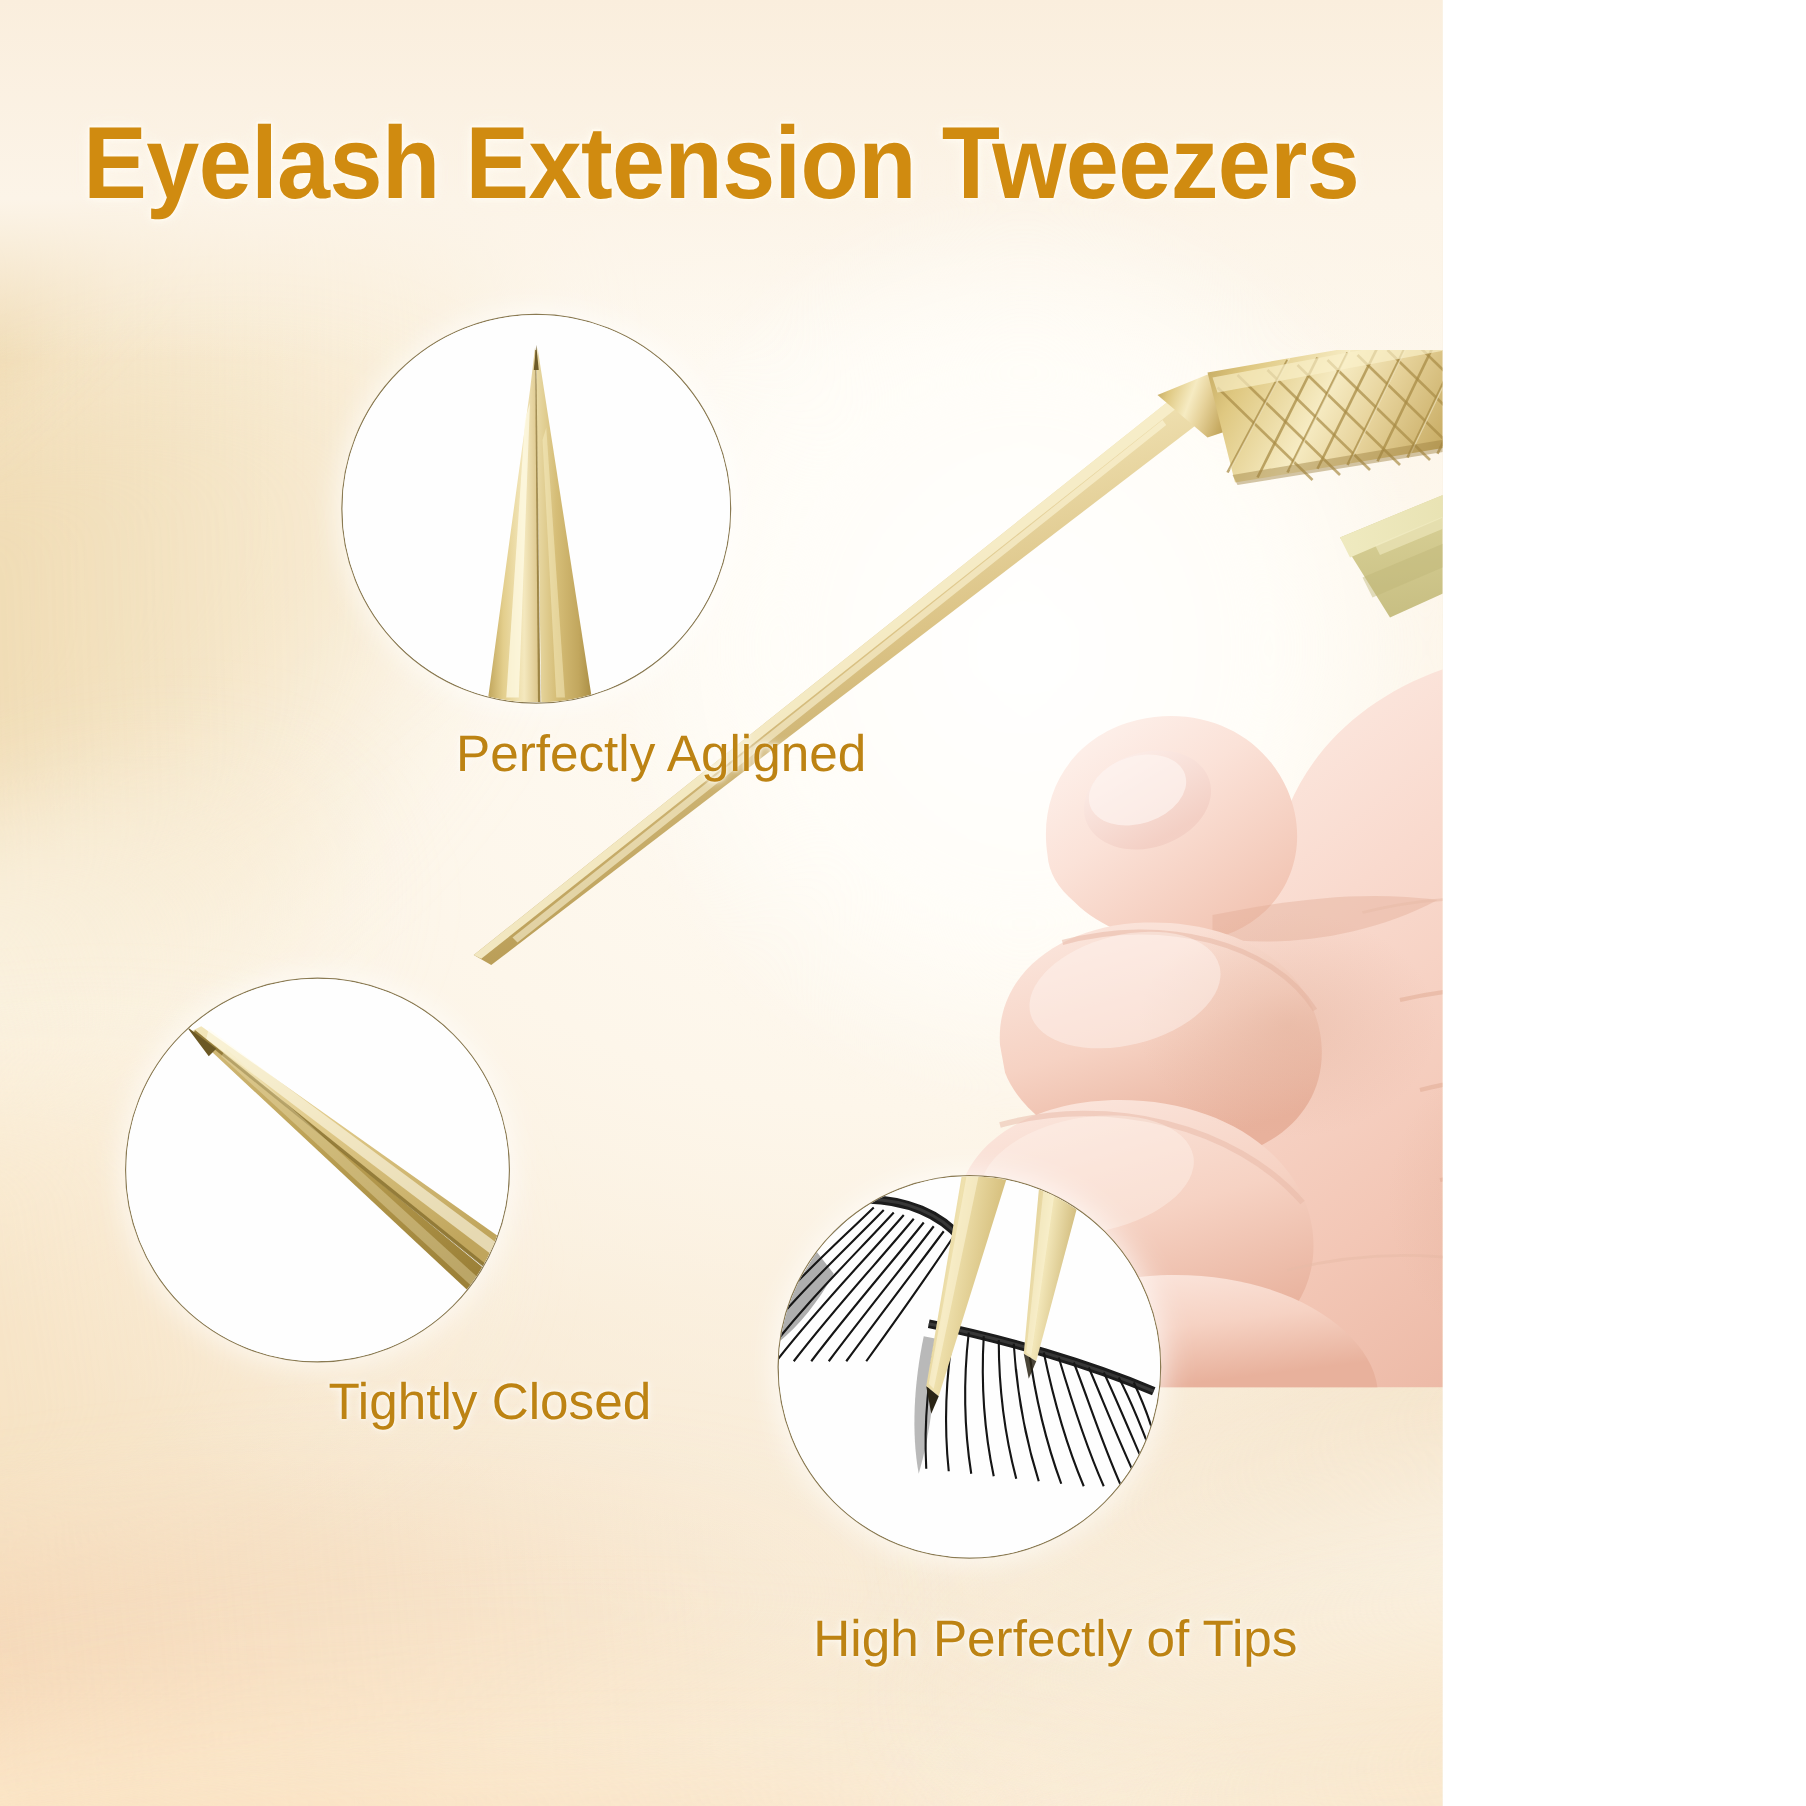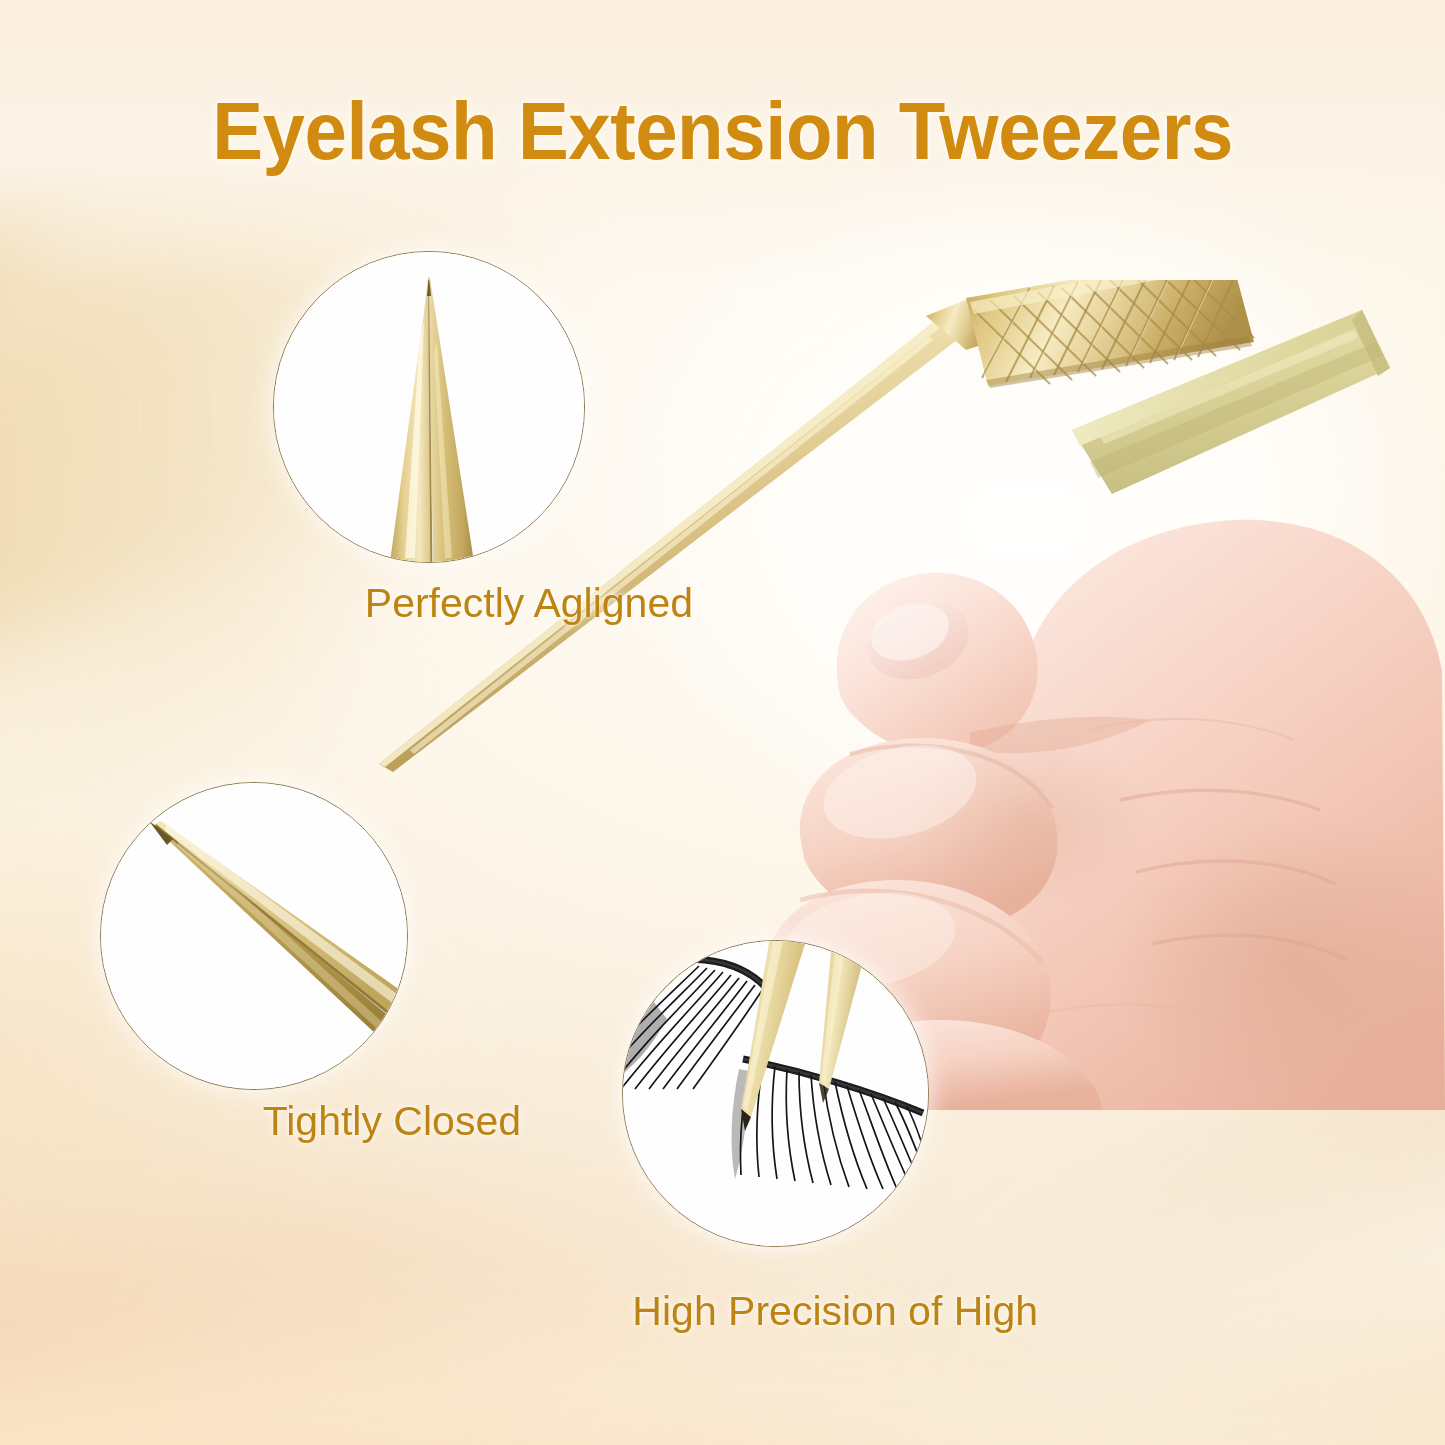--- a/index.html
+++ b/index.html
@@ -2,21 +2,21 @@
 <html><head>
 <meta charset="utf-8">
 <style>
   html, body {
     margin: 0;
     padding: 0;
     background: #fff;
   }
   #stage {
     position: relative;
-    width: 1445px;
+    width: 1154px;
     height: 1445px;
     overflow: hidden;
     font-family: "Liberation Sans", sans-serif;
     background: #F7EBD8;
   }
 
   
   .bg-base {
     position: absolute;
     inset: 0;
@@ -518,16 +518,16 @@
           <path d="M 148 -10 L 186 -10 L 128 176 L 118 168 Z" fill="url(#prongA)"></path>
           <path d="M 152 -10 L 162 -10 L 124 170 L 120 166 Z" fill="#FCF4D6" opacity="0.6"></path>
           <path d="M 128 176 L 118 168 L 122 190 Z" fill="#2A2415"></path>
 
           <path d="M 210 -10 L 248 -10 L 206 148 L 196 142 Z" fill="url(#prongB)"></path>
           <path d="M 214 -10 L 224 -10 L 202 144 L 198 141 Z" fill="#FCF4D6" opacity="0.55"></path>
           <path d="M 206 148 L 196 142 L 200 162 Z" fill="#2A2415" opacity="0.85"></path>
         </g>
       </svg>
     </div>
-    <div class="caption" id="cap3">High Precision of High</div>
+    <div class="caption" id="cap3">High Perfectly of Tips</div>
   </div>
 
 </div>
 
 </body></html>

